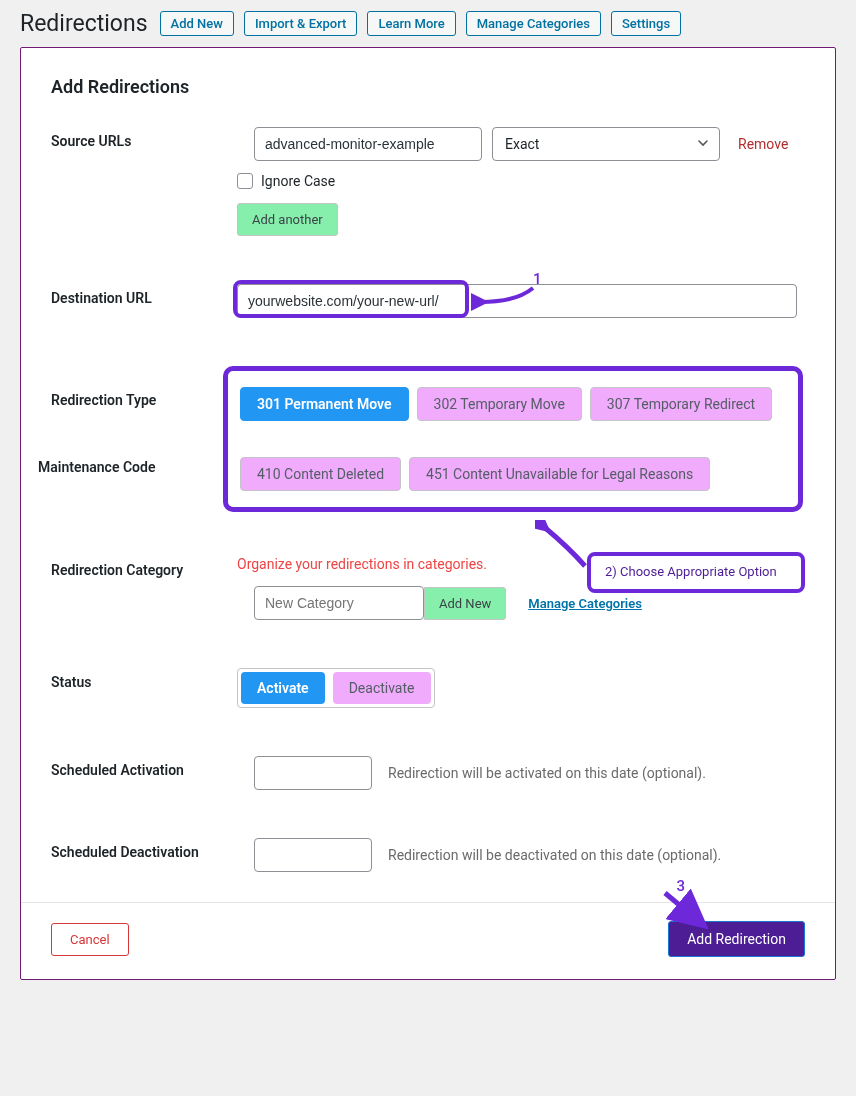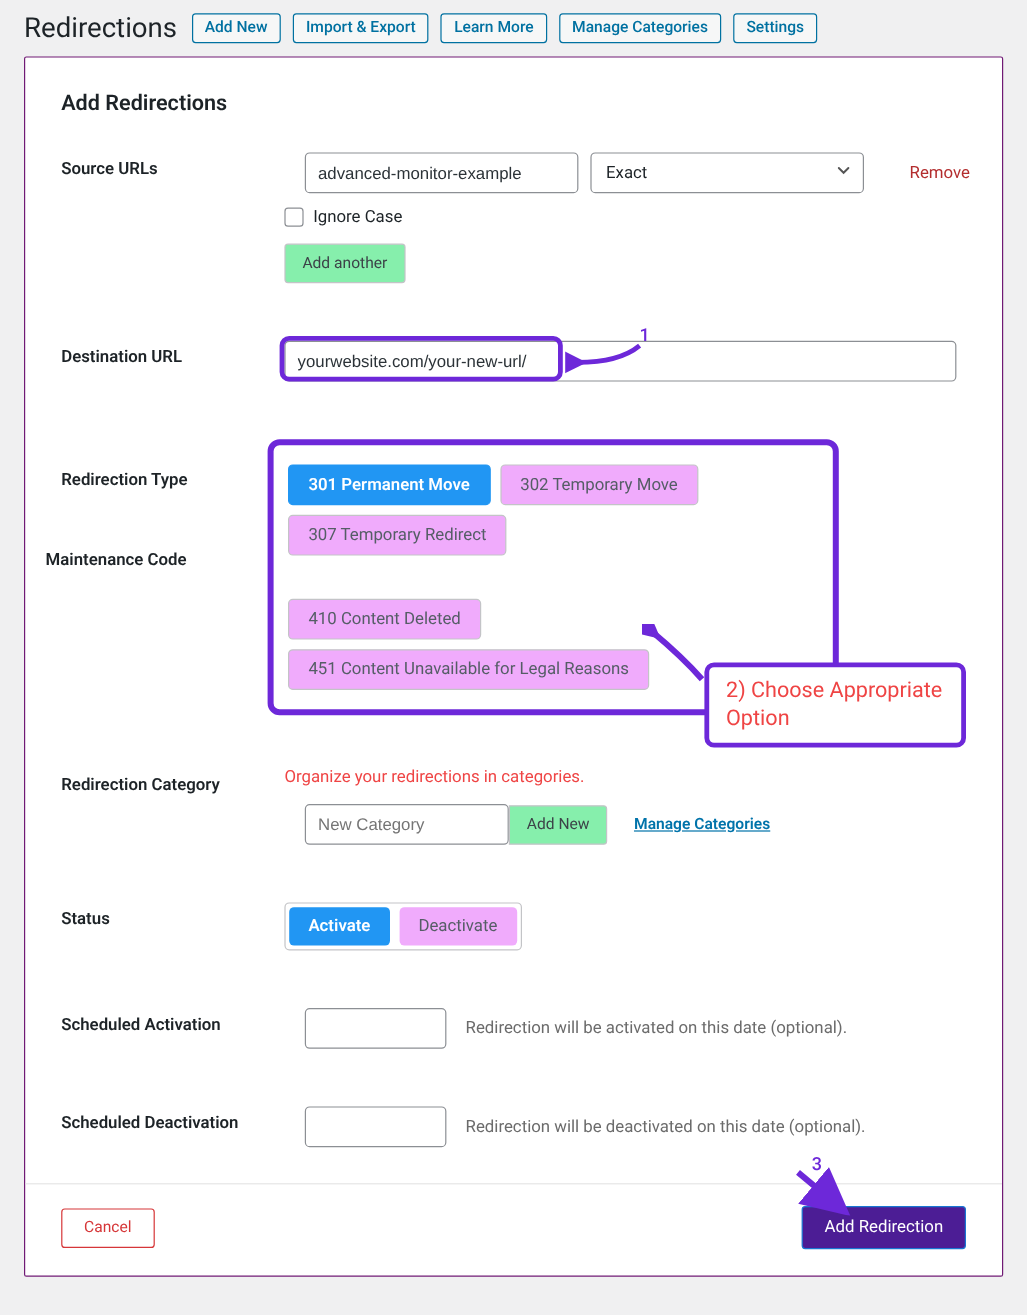--- a/index.html
+++ b/index.html
@@ -93,21 +93,21 @@
   }
   .chevron {
     position: absolute;
     right: 10px;
     top: 50%;
     transform: translateY(-50%);
   }
   .remove {
     color: #b32d2e;
     cursor: pointer;
-    margin-left: 28px;
+    margin-left: 8px;
     font-size: 14px;
   }
   .checkbox-row {
     display: flex;
     align-items: center;
     gap: 8px;
     margin: 12px 0 14px 0;
     font-size: 14px;
   }
   .checkbox {
@@ -153,21 +153,21 @@
     position: relative;
   }
   .dest-wrap {
     position: relative;
   }
   .highlight-box-big {
     border: 5px solid #6d28d9;
     border-radius: 10px;
     padding: 16px 12px 16px 12px;
     margin-left: -14px;
-    width: 476px;
+    width: 580px;
     position: relative;
   }
   .help-text {
     color: #ef4444;
     font-size: 14px;
     margin-bottom: 14px;
   }
   .link {
     color: #0073aa;
     text-decoration: underline;
@@ -207,22 +207,22 @@
   .anno-num {
     color: #6d28d9;
     font-weight: 500;
     font-size: 15px;
     position: absolute;
   }
   .callout-box {
     border: 4px solid #6d28d9;
     border-radius: 8px;
     padding: 8px 14px;
-    color: #ef4444;
-    font-size: 18px;
+    color: #4c1d95;
+    font-size: 13px;
     line-height: 1.3;
     width: 218px;
     position: absolute;
     background: #fff;
   }
   .arrow {
     position: absolute;
     pointer-events: none;
   }
   .big-wrap {

